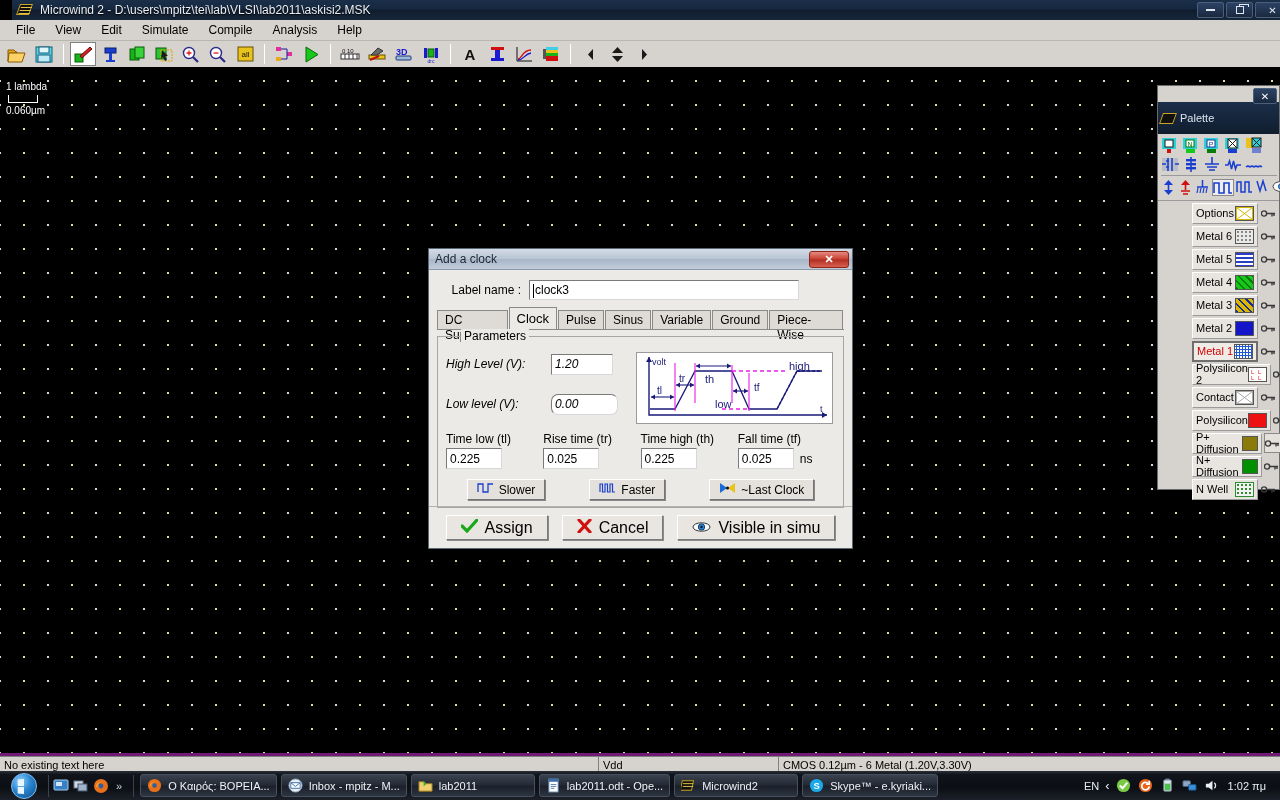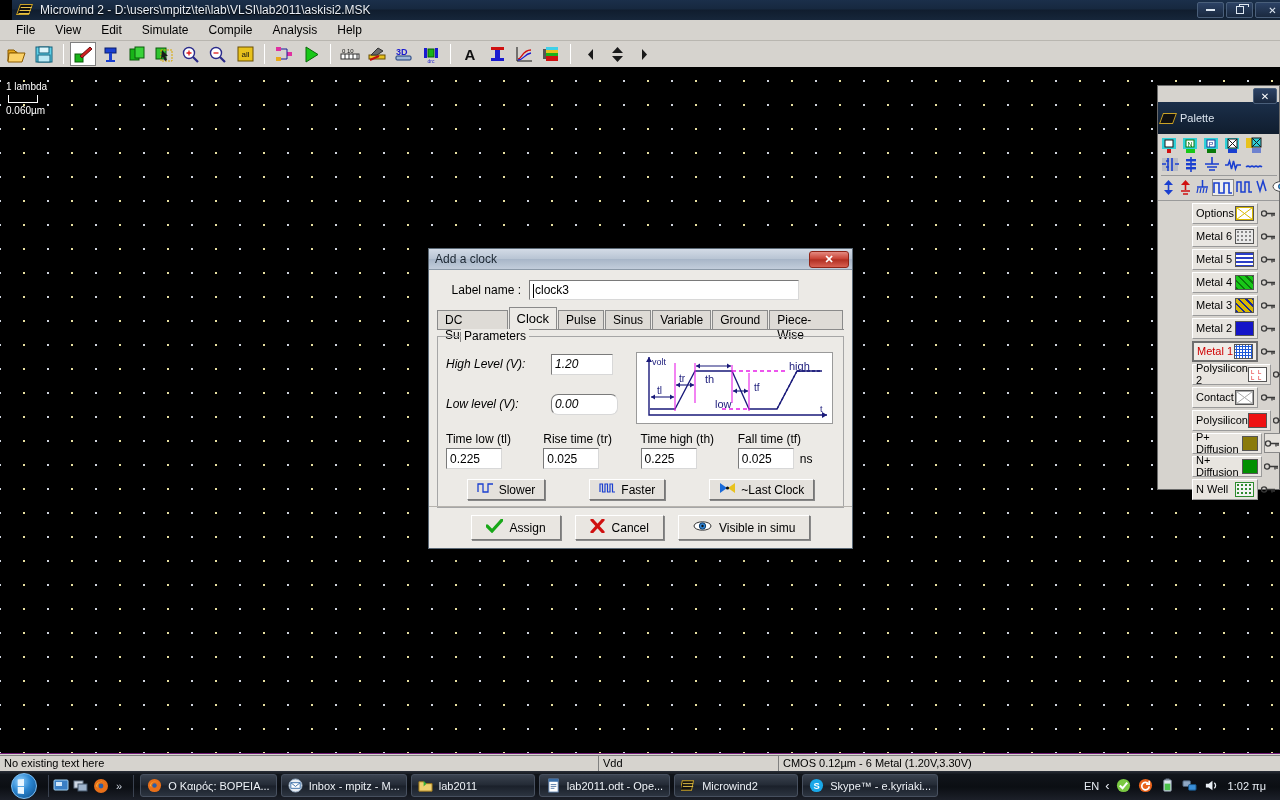--- a/index.html
+++ b/index.html
@@ -62,21 +62,21 @@
       radial-gradient(circle, #cfd4dd 0.8px, transparent 1px);
     background-size:48px 24px, 48px 24px;
     background-position:0 0, 24px 0;
   }
   #ruler{ position:absolute; left:6px; top:12px; color:#fff; font-size:10px; }
   #ruler .bar{ width:30px; height:8px; border:1px solid #fff; border-top:none; margin:3px 0 2px 2px;}
   
   #statusbar{
     position:absolute; left:0; top:753px; width:1280px; height:18px;
     background:#d6d3ce; display:flex; align-items:center; font-size:11px;
-    border-top:1px solid #701a75;
+    border-top:4px solid #701a75;
   }
   #statusbar .cell{ height:16px; display:flex; align-items:center; padding:0 4px;
     border-left:1px solid #808080; border-top:1px solid #808080; }
   #statusbar .cell:first-child{ border-left:none; }
   
   #taskbar{
     position:absolute; left:0; top:771px; width:1280px; height:29px;
     background:linear-gradient(to bottom,#2a2f38 0%,#11151b 12%,#0b0e13 55%,#1c2029 100%);
     display:flex; align-items:center;
   }
@@ -181,21 +181,21 @@
     background:#e4e1dc; border:1px solid #767676; border-top-color:#fff; border-left-color:#fff;
     font-size:12px; height:21px; display:flex; align-items:center; justify-content:center; gap:5px;
     padding:0 9px; box-shadow:1px 1px 0 #868686;
   }
   .footer{
     position:absolute; left:0; bottom:0; width:100%; height:42px;
     border-top:1px solid #b6b3ae; display:flex; align-items:center; justify-content:center; gap:14px;
   }
   .btnbig{
     background:#e9e6e1; border:1px solid #7a7a7a; border-top-color:#fff; border-left-color:#fff;
-    height:25px; font-size:12px; display:flex; align-items:center; justify-content:center; gap:7px;
+    height:25px; font-size:16px; display:flex; align-items:center; justify-content:center; gap:7px;
     padding:0 14px; box-shadow:1px 1px 0 #8a8a8a;
   }
 </style>
 </head>
 <body>
 
 <div id="titlebar">
   <div class="tb-icon">
       <div class="chip"></div>
     </div>

